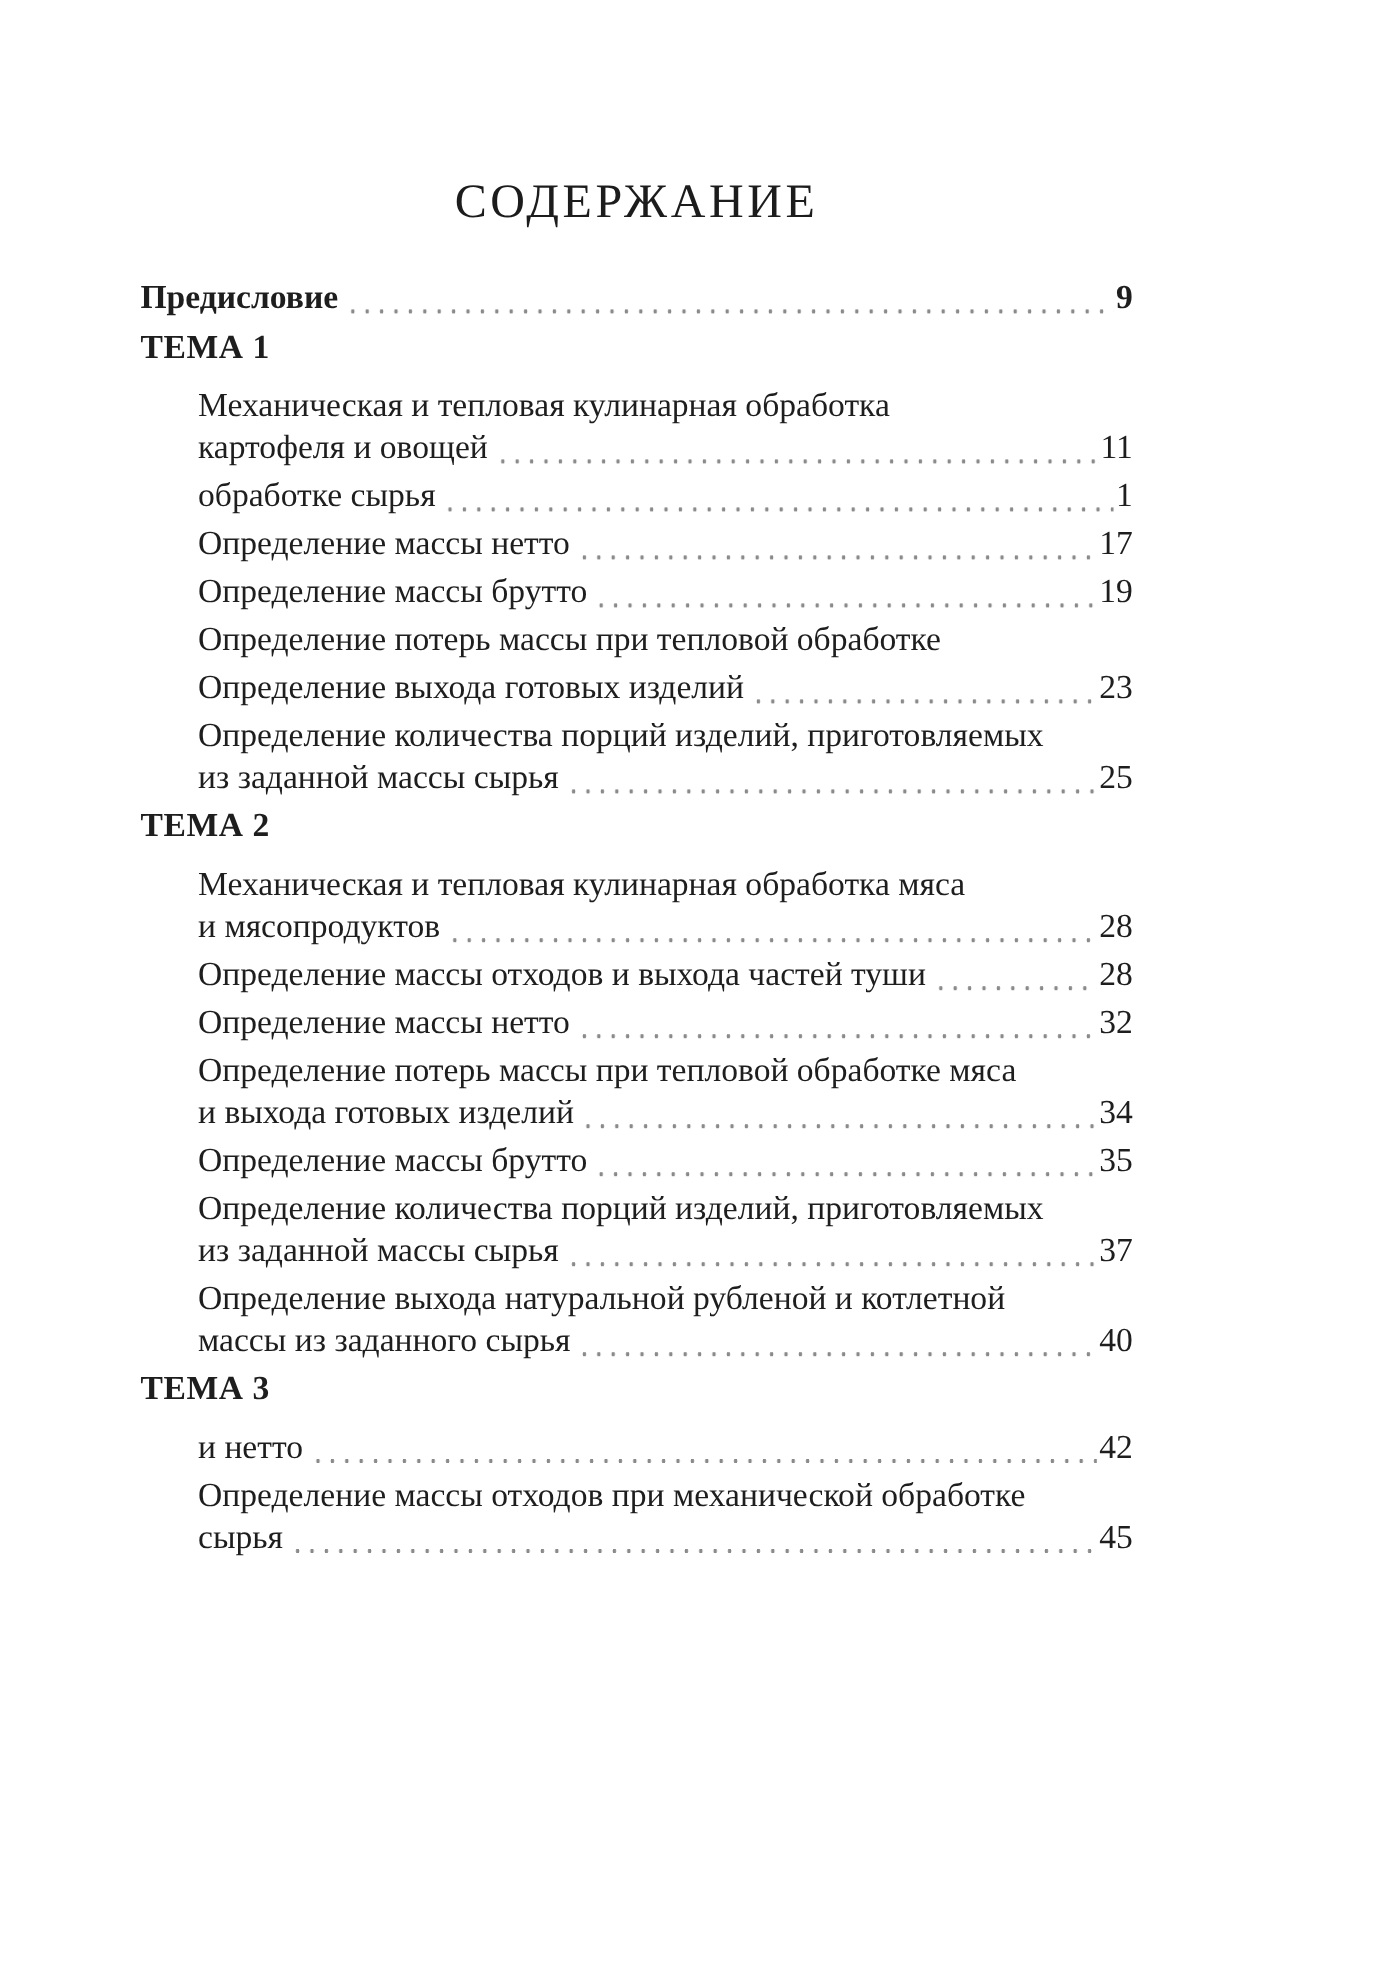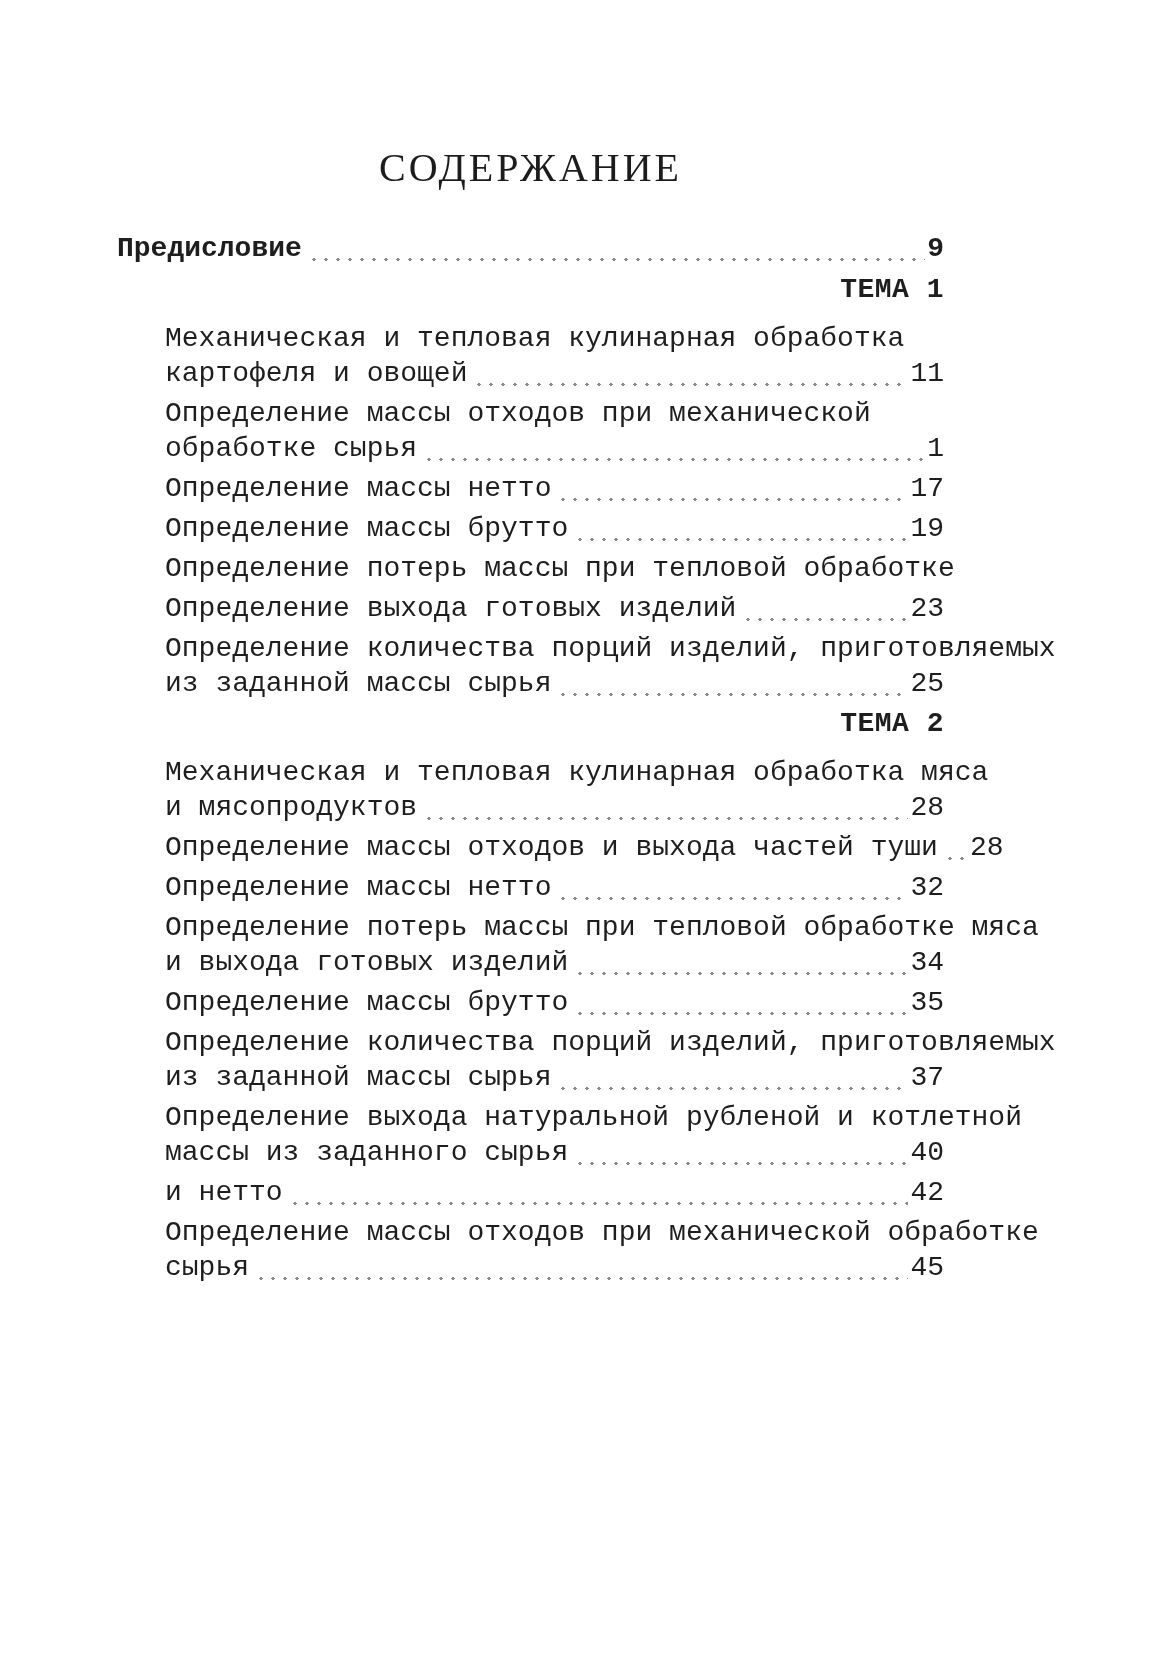--- a/index.html
+++ b/index.html
@@ -29,35 +29,33 @@
     text-align: center;
     letter-spacing: 3px;
     color: #1c1c1c;
   }
   .toc {
     font-size: 28px;
     line-height: 35px;
   }
   .entry {
     margin: 0 0 5px 0;
-    font-family: Liberation Mono, monospace;
   }
   .entry.item {
     padding-left: 48px;
     font-weight: normal;
   }
   .entry.preface {
     font-weight: bold;
     margin-bottom: 6px;
   }
   .entry.section {
     font-weight: bold;
     margin: 3px 0 14px 0;
     letter-spacing: 0.5px;
-    text-align: right;
   }
   .entry-line {
     white-space: nowrap;
   }
   .entry-row {
     display: flex;
     align-items: baseline;
   }
   .entry-text {
     white-space: nowrap;
@@ -97,21 +95,20 @@
       </div>
       <div class="entry item">
         <div class="entry-line">Механическая и тепловая кулинарная обработка</div>
         <div class="entry-row">
           <span class="entry-text">картофеля и овощей</span>
           <span class="leader"></span>
           <span class="page-num">11</span>
         </div>
       </div>
       <div class="entry item">
-        <div class="entry-line">Определение массы отходов при механической</div>
         <div class="entry-row">
           <span class="entry-text">обработке сырья</span>
           <span class="leader"></span>
           <span class="page-num">1</span>
         </div>
       </div>
       <div class="entry item">
         <div class="entry-row">
           <span class="entry-text">Определение массы нетто</span>
           <span class="leader"></span>
@@ -191,20 +188,23 @@
           <span class="page-num">37</span>
         </div>
       </div>
       <div class="entry item">
         <div class="entry-line">Определение выхода натуральной рубленой и котлетной</div>
         <div class="entry-row">
           <span class="entry-text">массы из заданного сырья</span>
           <span class="leader"></span>
           <span class="page-num">40</span>
         </div>
+      </div>
+      <div class="entry section">
+        <div class="entry-line">ТЕМА 3</div>
       </div>
       <div class="entry item">
         <div class="entry-row">
           <span class="entry-text">и нетто</span>
           <span class="leader"></span>
           <span class="page-num">42</span>
         </div>
       </div>
       <div class="entry item">
         <div class="entry-line">Определение массы отходов при механической обработке</div>

